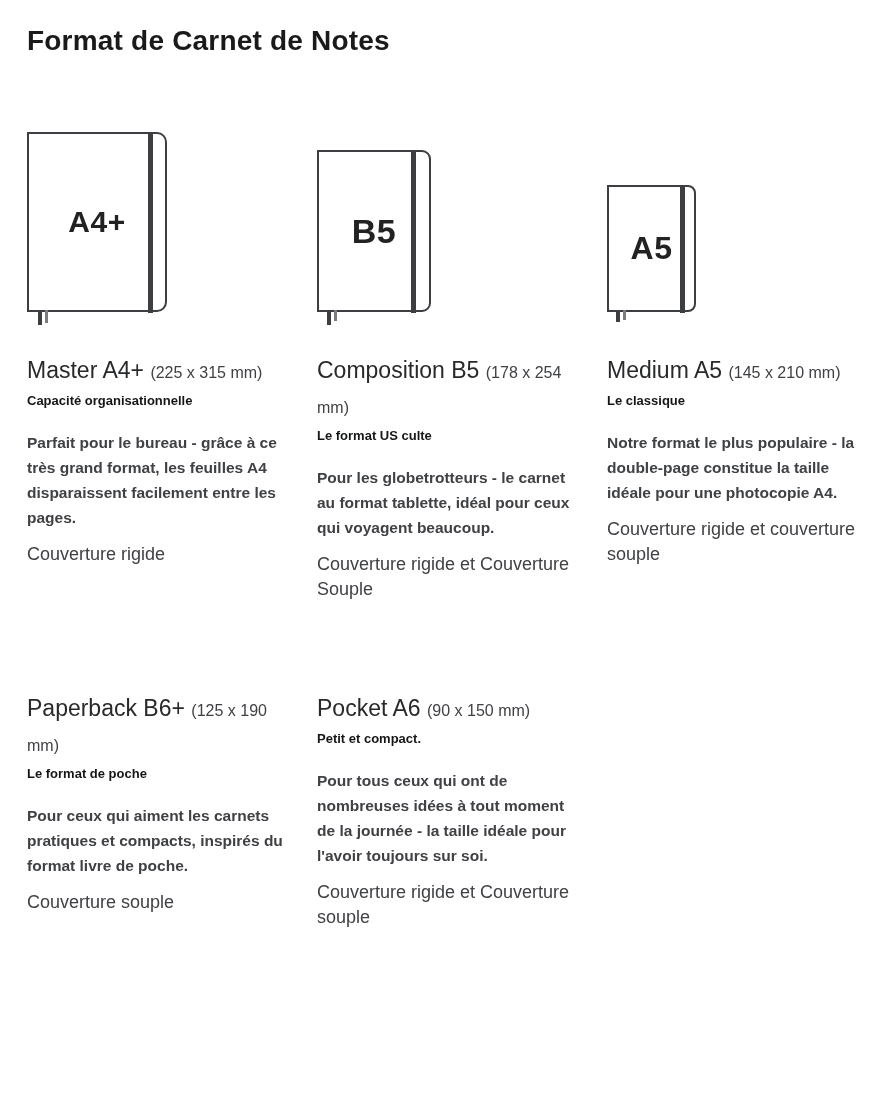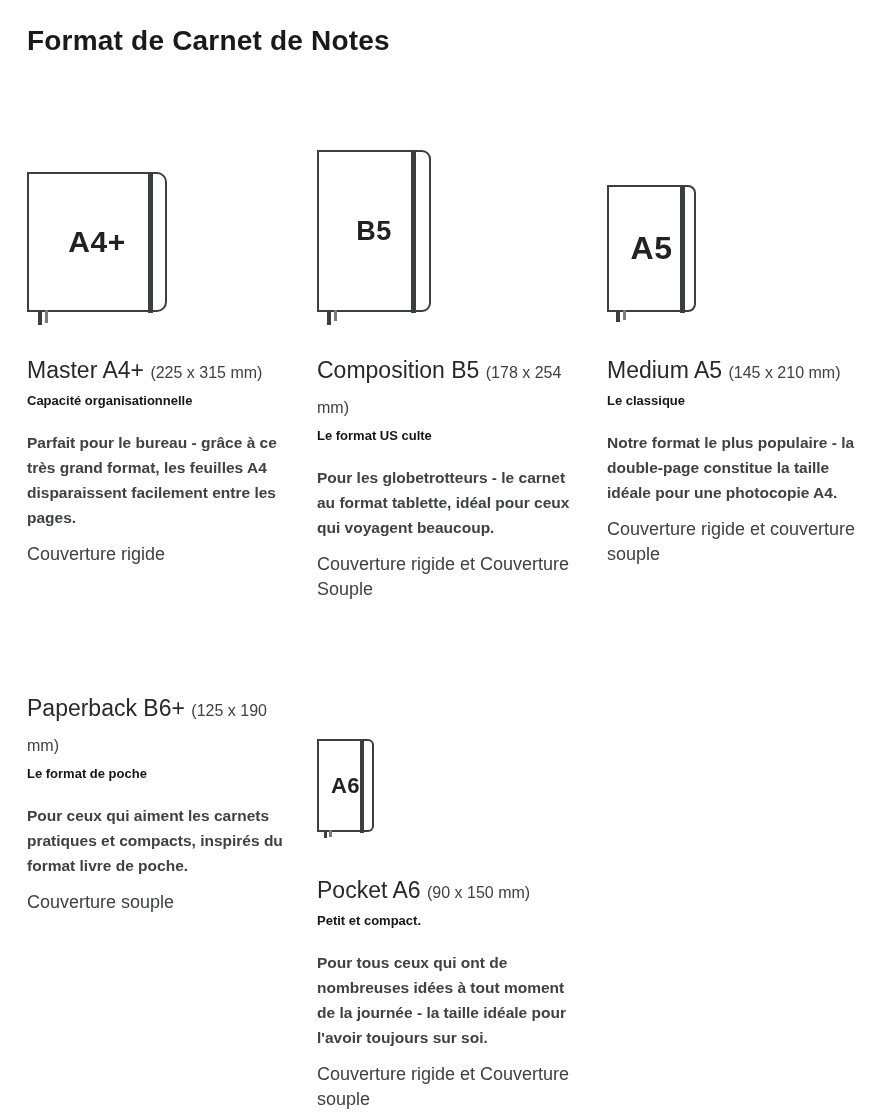--- a/index.html
+++ b/index.html
@@ -45,28 +45,28 @@
   }
   .nb-label{
     position:absolute;inset:0;
     display:flex;align-items:center;justify-content:center;
     font-weight:bold;color:#222;letter-spacing:.5px;
   }
   .ribbon{position:absolute;}
   .ribbon.r1{background:var(--ink);}
   .ribbon.r2{background:var(--ribbon-alt);}
   
-  .nb-0{width:140px;height:140px;border-radius:0 10px 10px 0;padding-left:8px;}
+  .nb-0{width:140px;height:180px;border-radius:0 10px 10px 0;padding-left:8px;}
   .nb-0 .band{right:12px;width:5px;}
   .nb-0 .nb-label{font-size:30px;}
   .nb-0 .r1{left:9px;width:4px;height:15px;bottom:-15px;}
   .nb-0 .r2{left:16px;width:3px;height:13px;bottom:-13px;}
   .nb-1{width:114px;height:162px;border-radius:0 9px 9px 0;}
   .nb-1 .band{right:13px;width:5px;}
-  .nb-1 .nb-label{font-size:27px;}
+  .nb-1 .nb-label{font-size:34px;}
   .nb-1 .r1{left:8px;width:4px;height:15px;bottom:-15px;}
   .nb-1 .r2{left:15px;width:3px;height:11px;bottom:-11px;}
   .nb-2{width:89px;height:127px;border-radius:0 8px 8px 0;}
   .nb-2 .band{right:9px;width:5px;}
   .nb-2 .nb-label{font-size:32px;}
   .nb-2 .r1{left:7px;width:4px;height:12px;bottom:-12px;}
   .nb-2 .r2{left:14px;width:3px;height:10px;bottom:-10px;}
   .nb-3{width:70px;height:110px;border-radius:0 7px 7px 0;}
   .nb-3 .band{right:7px;width:4px;}
   .nb-3 .nb-label{font-size:23px;}
@@ -143,27 +143,19 @@
   </div>
 
   <div class="card">
     <h2 class="card-title"><span>Paperback B6+</span> <span class="dims">(125 x 190 mm)</span></h2>
     <p class="subtitle">Le format de poche</p>
     <p class="desc">Pour ceux qui aiment les carnets pratiques et compacts, inspirés du format livre de poche.</p>
     <p class="covers">Couverture souple</p>
   </div>
 
   <div class="card">
-    <div class="illo illo-r2">
-      <div class="notebook nb-4">
-        <span class="band"></span>
-        <span class="nb-label">A6</span>
-        <span class="ribbon r1"></span>
-        <span class="ribbon r2"></span>
-      </div>
-    </div>
     <h2 class="card-title"><span>Pocket A6</span> <span class="dims">(90 x 150 mm)</span></h2>
     <p class="subtitle">Petit et compact.</p>
     <p class="desc">Pour tous ceux qui ont de nombreuses idées à tout moment de la journée - la taille idéale pour l'avoir toujours sur soi.</p>
     <p class="covers">Couverture rigide et Couverture souple</p>
   </div>
 
 </div>
 
 </body></html>

